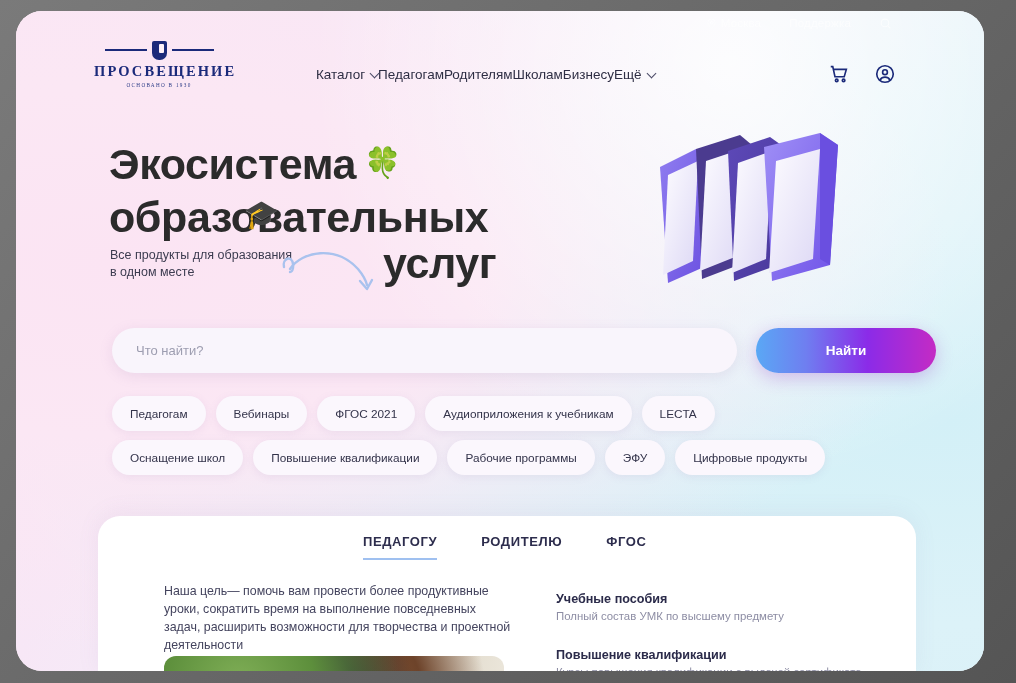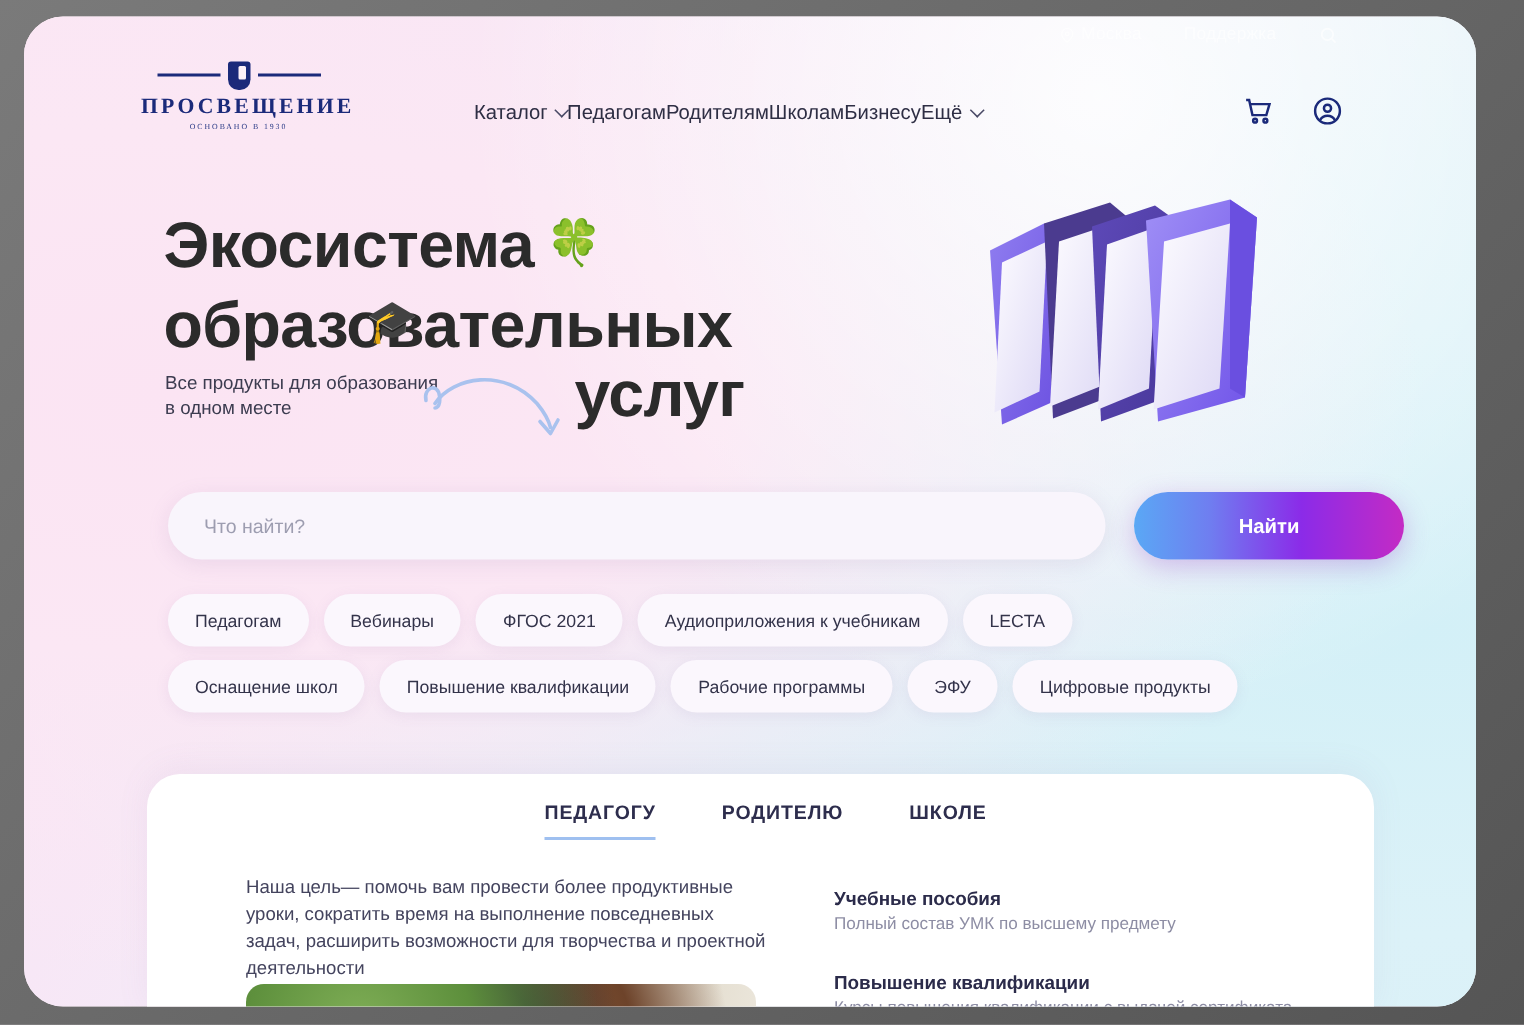--- a/index.html
+++ b/index.html
@@ -347,21 +347,21 @@
         <div class="chip">Рабочие программы</div>
         <div class="chip">ЭФУ</div>
         <div class="chip">Цифровые продукты</div>
       </div>
     </div>
 
     <section id="tab-card">
       <div id="tab-bar">
         <div class="tab active">ПЕДАГОГУ</div>
         <div class="tab">РОДИТЕЛЮ</div>
-        <div class="tab">ШКОЛЕ</div>
+        <div class="tab">ФГОС</div>
       </div>
 
       <p id="tab-body-text">Наша цель— помочь вам провести более продуктивные уроки, сократить время на выполнение повседневных задач, расширить возможности для творчества и проектной деятельности</p>
       <div id="tab-photo"></div>
 
       <div id="feature-list">
         <div class="feature-item">
           <div class="feature-title">Учебные пособия</div>
           <div class="feature-desc">Полный состав УМК по высшему предмету</div>
         </div>

